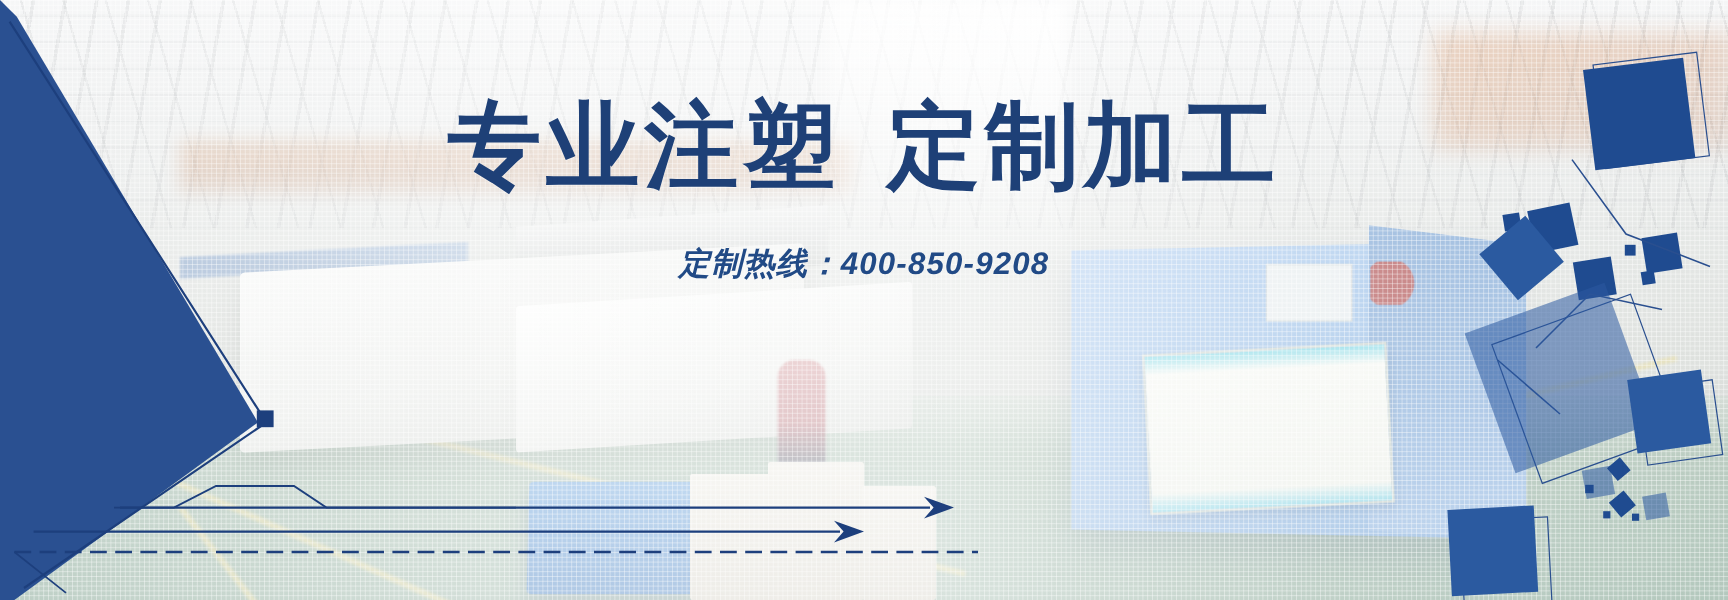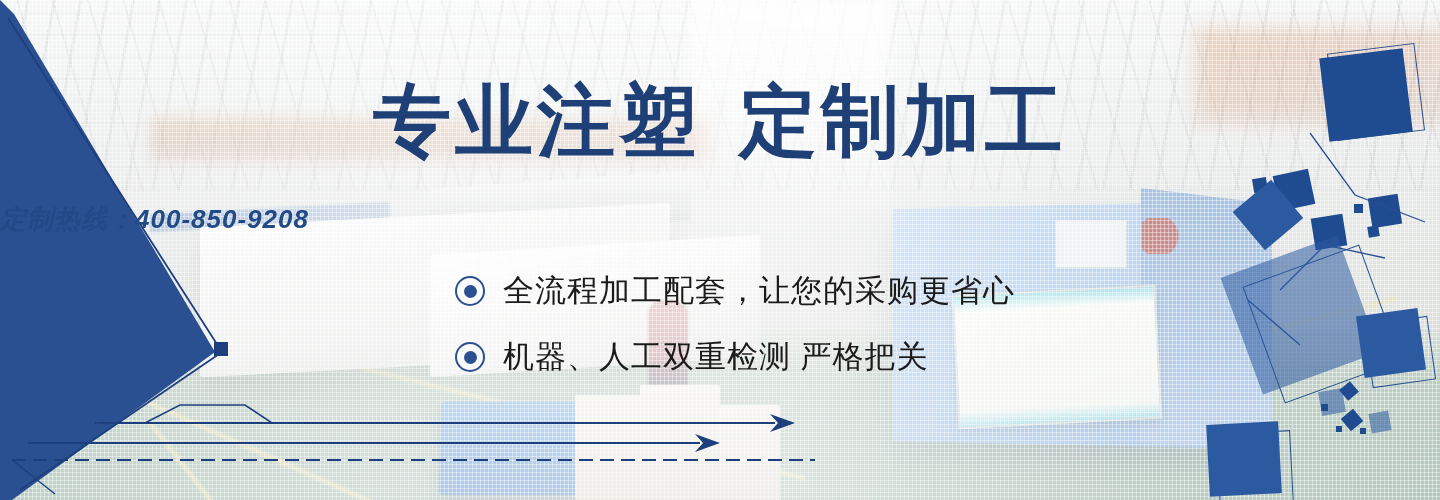--- a/index.html
+++ b/index.html
@@ -197,20 +197,21 @@
     letter-spacing: 4px;
     color: #1e4077;
     line-height: 1;
     text-shadow: 0 1px 0 rgba(255,255,255,.35);
     white-space: nowrap;
   }
   .title .gap { display: inline-block; width: 38px; }
   .hotline {
     position: absolute;
     top: 202px; left: 0; width: 1440px;
+    text-align: center;
     font-size: 26px;
     font-style: italic;
     font-weight: 700;
     color: #214a86;
     letter-spacing: 1px;
   }
   .bullets {
     position: absolute;
     top: 266px; left: 455px;
   }
@@ -346,32 +347,15 @@
   </div>
 
   <div class="content">
 
     <div class="title">
       <span>专业注塑</span><span class="gap"></span><span>定制加工</span>
     </div>
 
     <div class="hotline">定制热线：400-850-9208</div>
 
-    <div class="bullets">
-
-      <div class="bullet-row">
-        <span class="bullet-icon">
-            <i></i>
-          </span>
-        <span class="bullet-text">全流程加工配套，让您的采购更省心</span>
-      </div>
-
-      <div class="bullet-row">
-        <span class="bullet-icon">
-            <i></i>
-          </span>
-        <span class="bullet-text">机器、人工双重检测 严格把关</span>
-      </div>
-
-    </div>
   </div>
 
 </div>
 
 </body></html>

